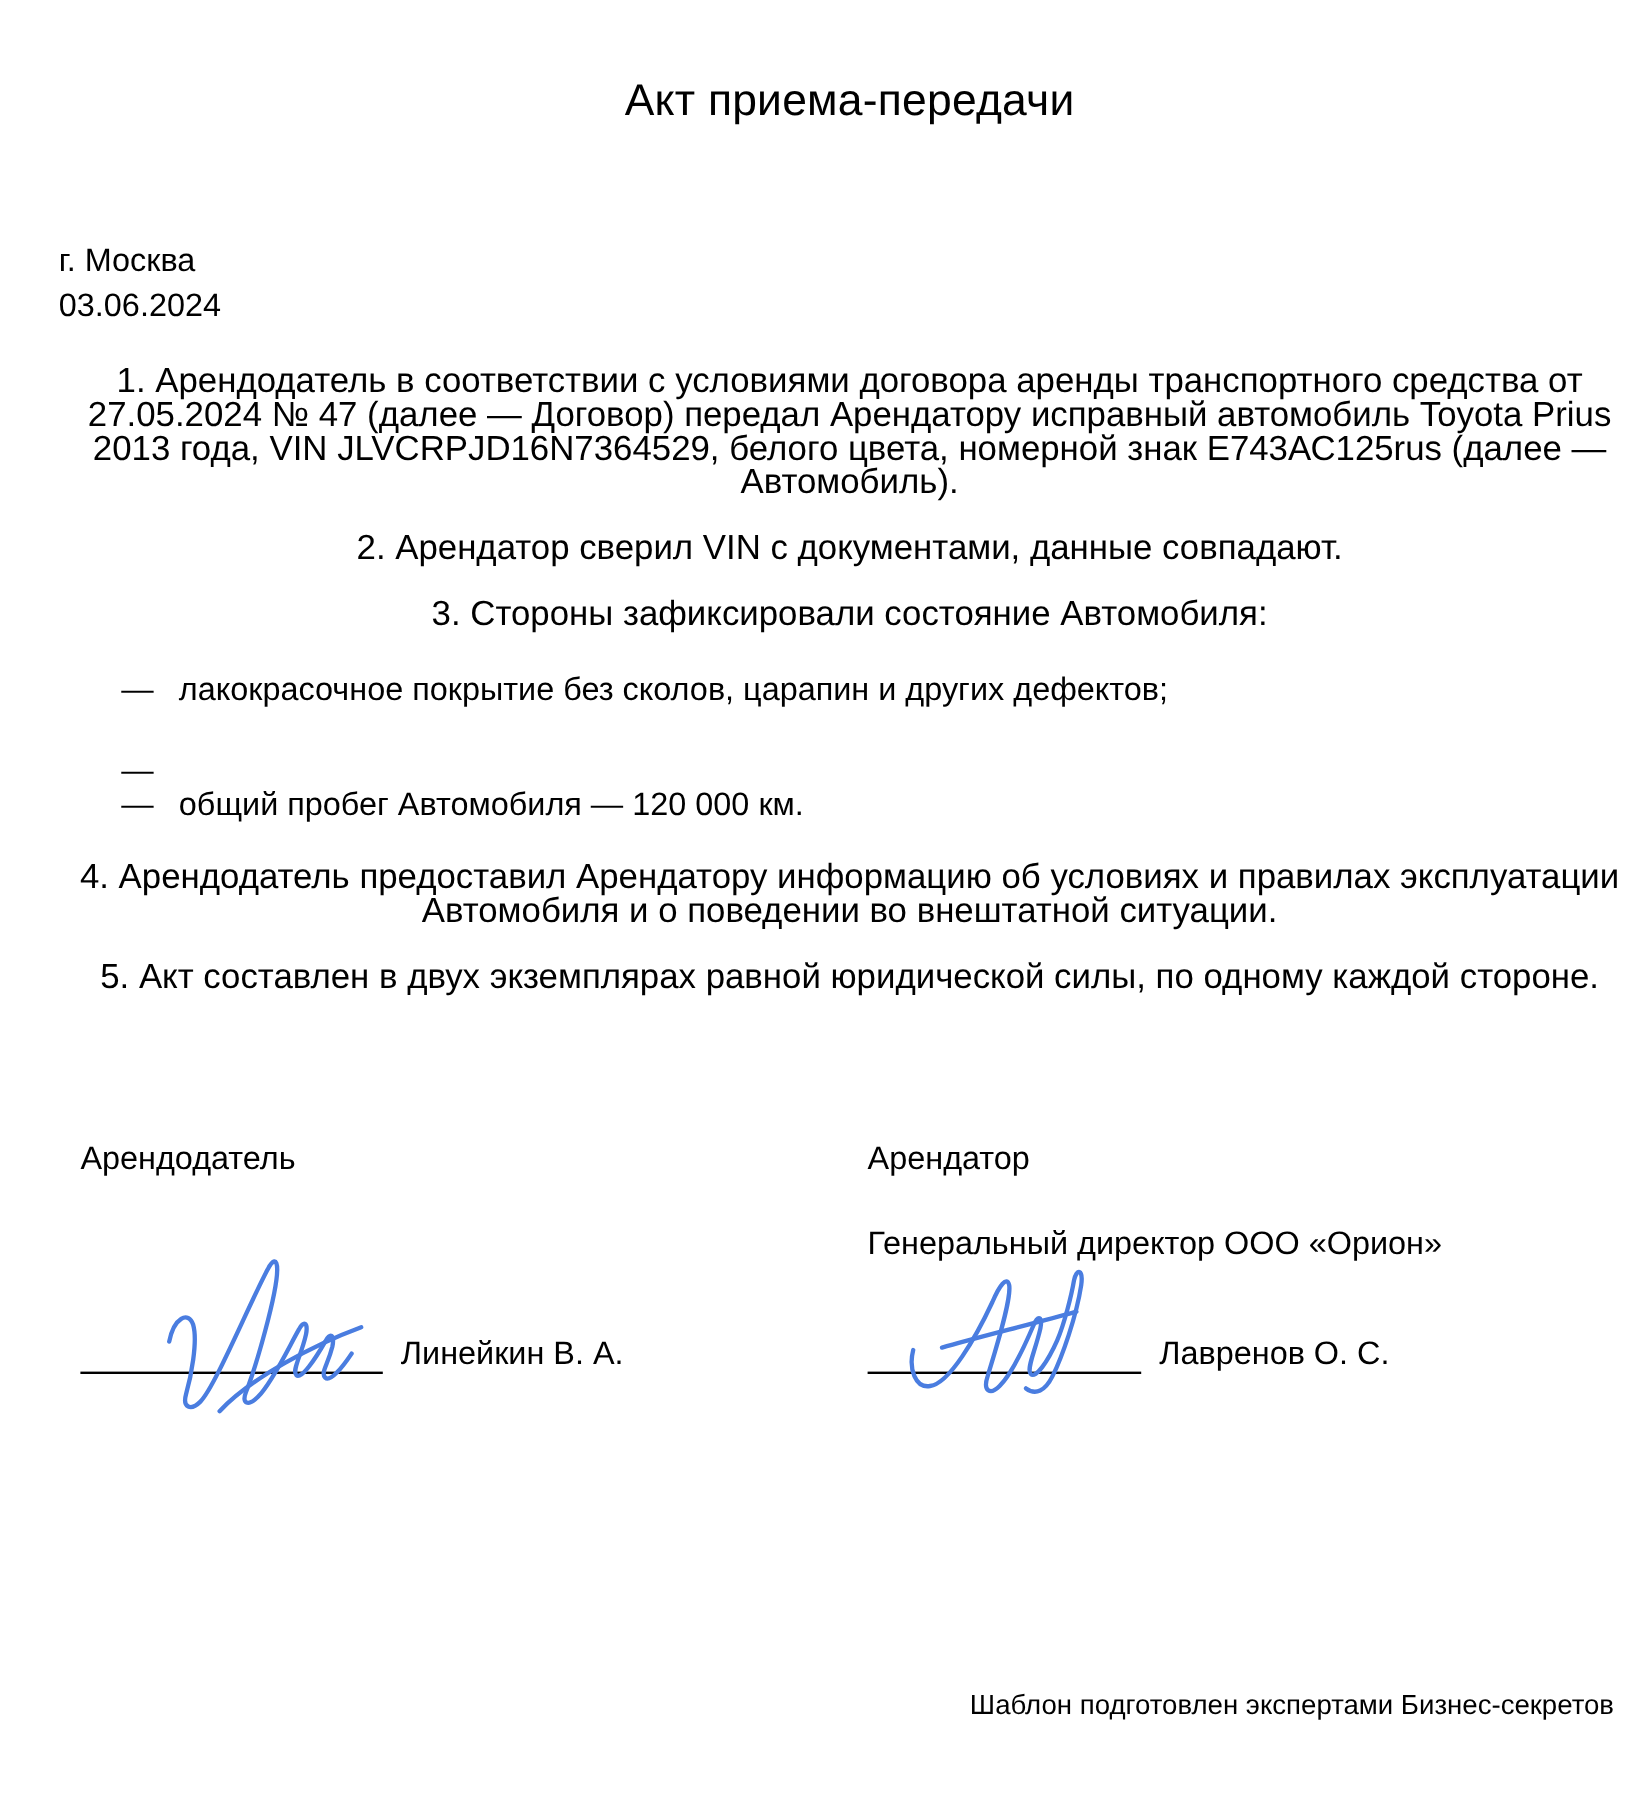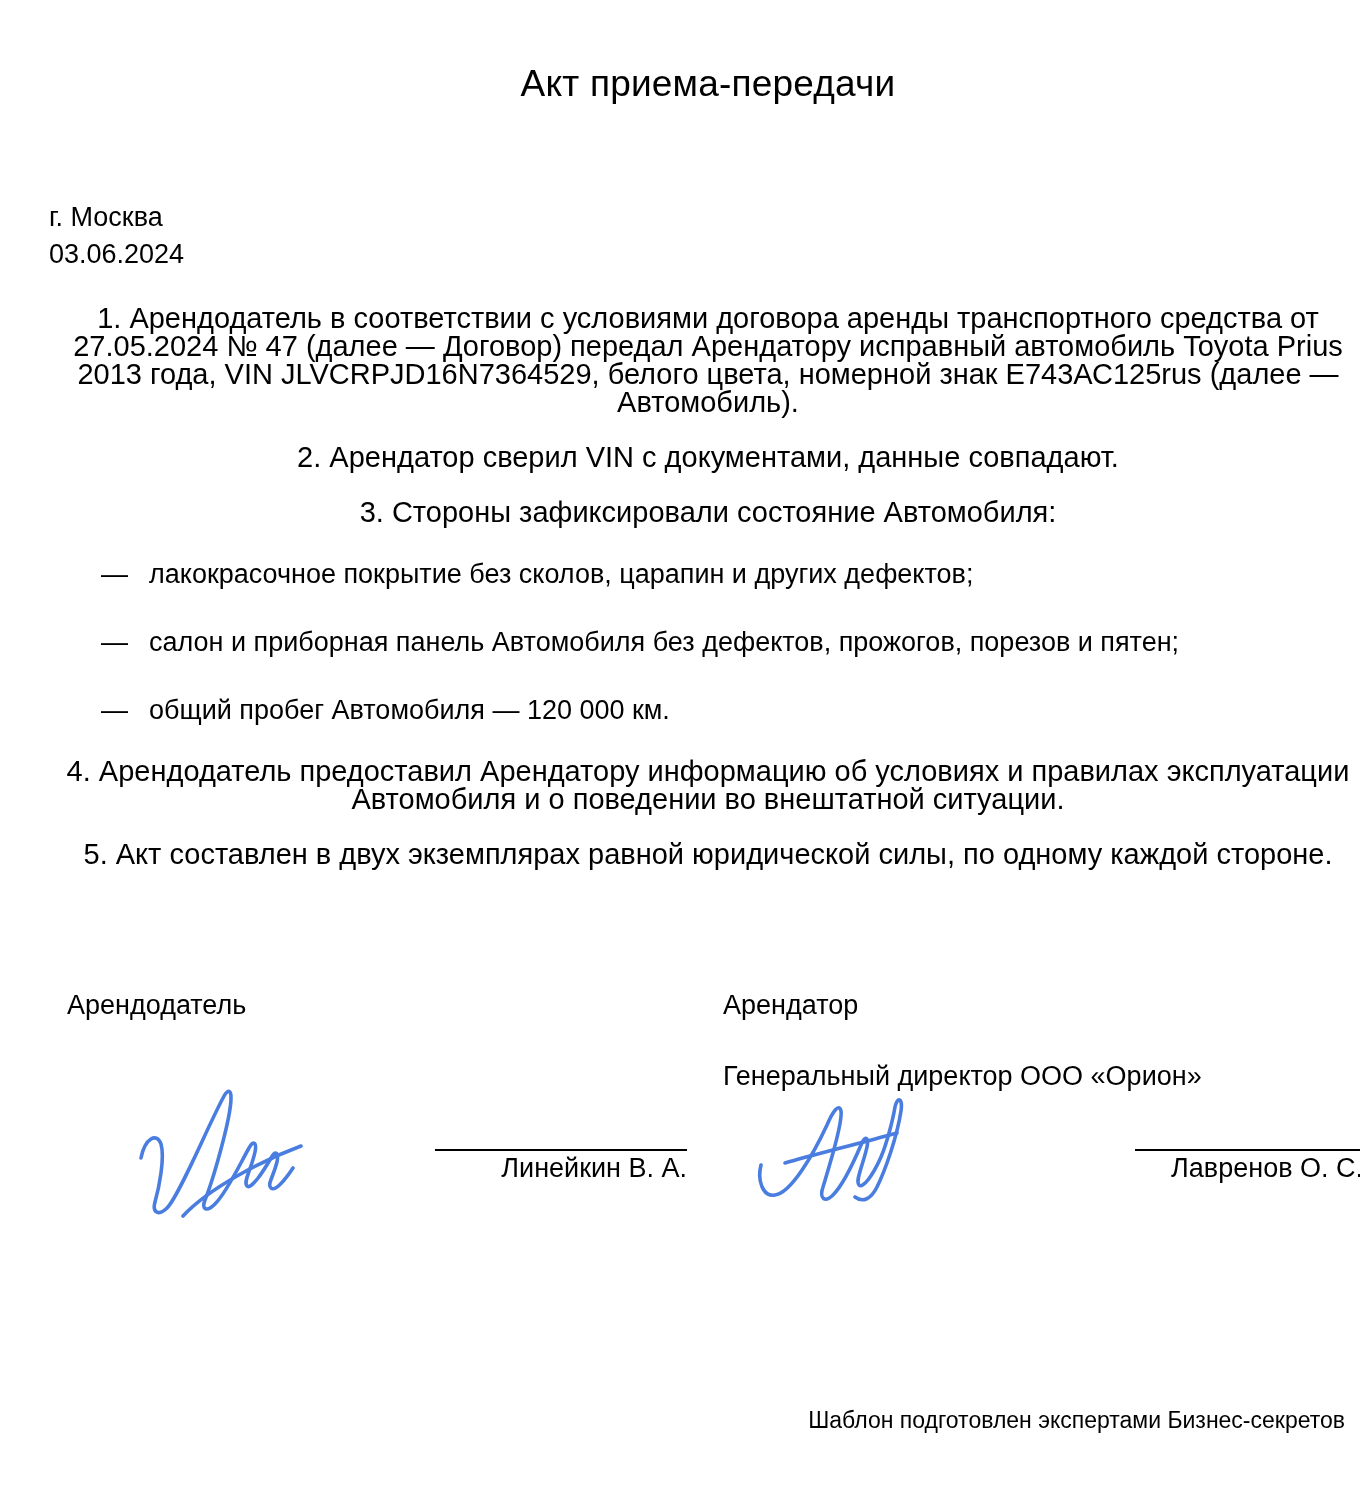--- a/index.html
+++ b/index.html
@@ -109,21 +109,20 @@
     white-space: nowrap;
   }
   .sign-position.spacer { visibility: hidden; }
 
   .sign-line-row {
     position: relative;
     margin-top: 26px;
     height: 64px;
     display: flex;
     align-items: flex-end;
-    flex-direction: column;
   }
   .sign-rule {
     display: inline-block;
     border-bottom: 2px solid #000000;
     height: 34px;
     box-sizing: border-box;
   }
   .sign-col.left  .sign-rule { width: 252px; }
   .sign-col.right .sign-rule { width: 228px; }
   .sign-name {
@@ -168,21 +167,20 @@
 
   <p class="clause">3. Стороны зафиксировали состояние Автомобиля:</p>
 
   <ul class="dash-list">
     <li class="dash-item">
       <span class="dash-mark">—</span>
       <span class="dash-text">лакокрасочное покрытие без сколов, царапин и других дефектов;</span>
     </li>
     <li class="dash-item">
       <span class="dash-mark">—</span>
-      <span class="dash-text">салон и приборная панель Автомобиля без дефектов, прожогов, порезов и пятен;</span>
     </li>
     <li class="dash-item">
       <span class="dash-mark">—</span>
       <span class="dash-text">общий пробег Автомобиля — 120 000 км.</span>
     </li>
   </ul>
 
   <p class="clause">4. Арендодатель предоставил Арендатору информацию об условиях и правилах эксплуатации Автомобиля и о поведении во внештатной ситуации.</p>
 
   <p class="clause">5. Акт составлен в двух экземплярах равной юридической силы, по одному каждой стороне.</p>

